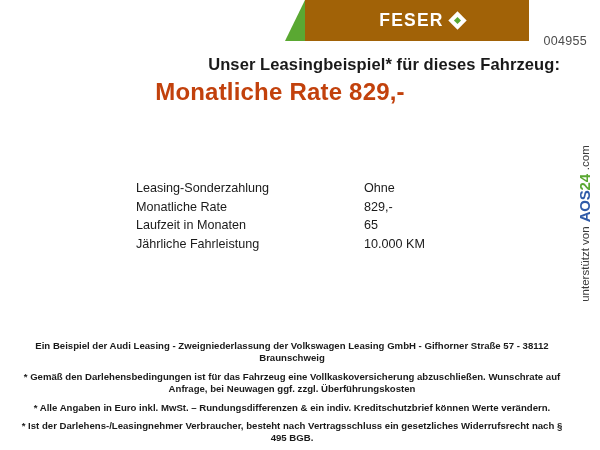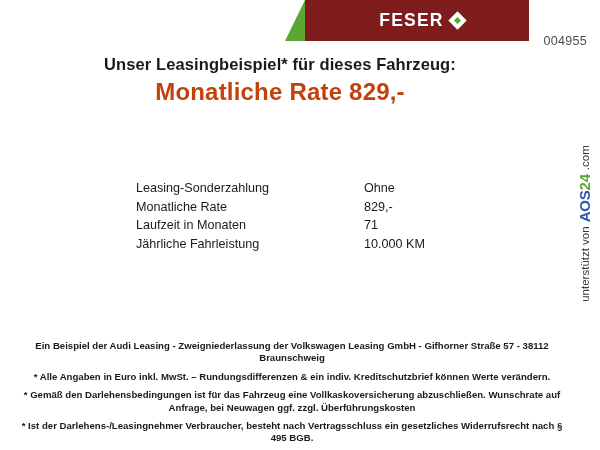--- a/index.html
+++ b/index.html
@@ -24,21 +24,21 @@
     top: 0; left: 0;
     width: 600px;
     height: 41px;
     display: flex;
     justify-content: flex-end;
     align-items: stretch;
   }
   .brand-bar {
     position: relative;
     height: 41px;
-    background: #7f1d1d;
+    background: #a16207;
     display: flex;
     align-items: center;
     justify-content: center;
     padding: 0 26px 0 34px;
     min-width: 224px;
   }
   .brand-bar::before {
     content: "";
     position: absolute;
     left: -20px;
@@ -90,20 +90,21 @@
     top: 55px;
     left: 0;
     width: 560px;
     text-align: center;
   }
   .title-main {
     font-size: 16.5px;
     font-weight: bold;
     color: #1a1a1a;
     letter-spacing: 0.1px;
+    text-align: right;
   }
   .title-rate {
     margin-top: 4px;
     font-size: 24px;
     font-weight: bold;
     color: #c2410c;
     letter-spacing: 0.2px;
   }
 
   
@@ -199,38 +200,38 @@
         <tr>
           <td class="spec-label">Leasing-Sonderzahlung</td>
           <td class="spec-value">Ohne</td>
         </tr>
         <tr>
           <td class="spec-label">Monatliche Rate</td>
           <td class="spec-value">829,-</td>
         </tr>
         <tr>
           <td class="spec-label">Laufzeit in Monaten</td>
-          <td class="spec-value">71</td>
+          <td class="spec-value">65</td>
         </tr>
         <tr>
           <td class="spec-label">Jährliche Fahrleistung</td>
           <td class="spec-value">10.000 KM</td>
         </tr>
       </tbody>
     </table>
   </div>
 
   <div class="side-note">
     <div class="side-note-inner">
       <span>unterstützt von</span>
       <span class="aos-logo"><span>AOS</span><span class="aos-24">24</span></span>
       <span class="aos-dotcom">.com</span>
     </div>
   </div>
 
   <div class="footnotes">
     <p>Ein Beispiel der Audi Leasing - Zweigniederlassung der Volkswagen Leasing GmbH - Gifhorner Straße 57 - 38112 Braunschweig</p>
+    <p>* Gemäß den Darlehensbedingungen ist für das Fahrzeug eine Vollkaskoversicherung abzuschließen. Wunschrate auf Anfrage, bei Neuwagen ggf. zzgl. Überführungskosten</p>
     <p>* Alle Angaben in Euro inkl. MwSt. – Rundungsdifferenzen &amp; ein indiv. Kreditschutzbrief können Werte verändern.</p>
-    <p>* Gemäß den Darlehensbedingungen ist für das Fahrzeug eine Vollkaskoversicherung abzuschließen. Wunschrate auf Anfrage, bei Neuwagen ggf. zzgl. Überführungskosten</p>
     <p>* Ist der Darlehens-/Leasingnehmer Verbraucher, besteht nach Vertragsschluss ein gesetzliches Widerrufsrecht nach § 495 BGB.</p>
   </div>
 
 </div>
 
 </body></html>

